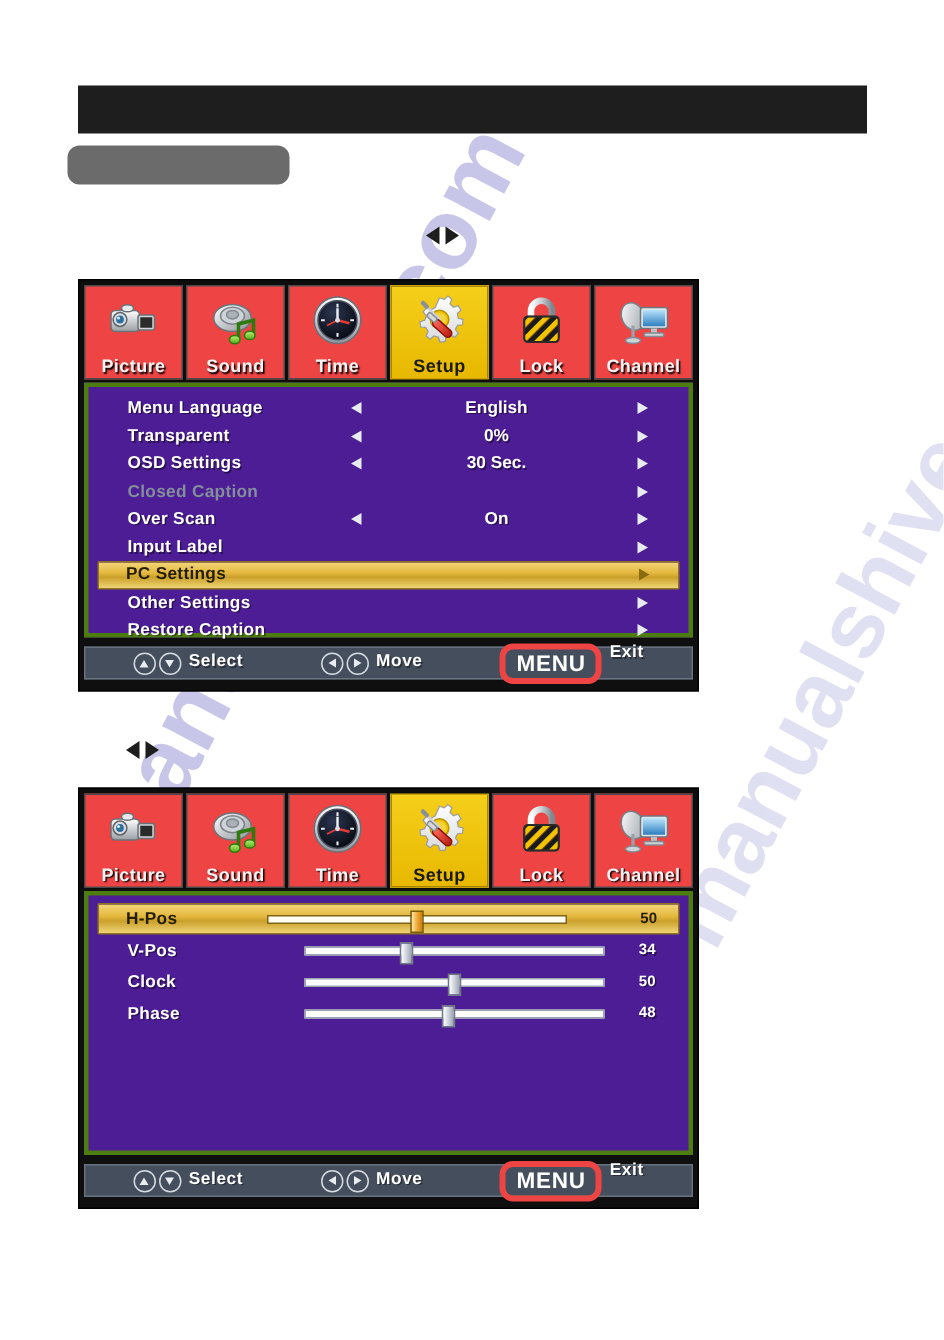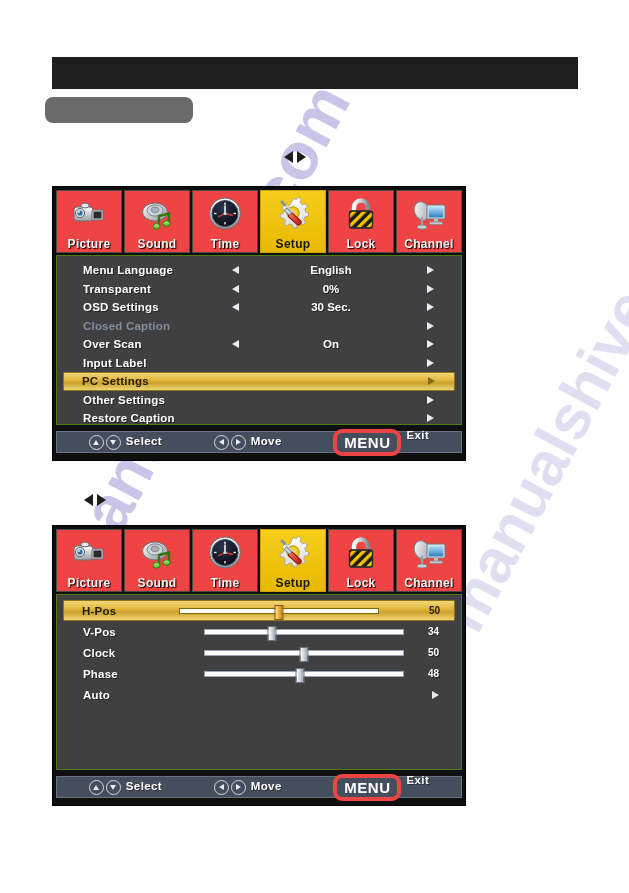--- a/index.html
+++ b/index.html
@@ -67,22 +67,22 @@
     position:relative;z-index:3;font-size:12px;font-weight:700;
     color:#f2f2f2;letter-spacing:.3px;line-height:14px;margin-bottom:1px;
     text-shadow:1px 1px 1px #000;
   }
   .tab.active .tab-label{color:#1a1a1a;text-shadow:none;}
   .tab-icon{position:absolute;top:2px;left:0;right:0;height:44px;z-index:2;}
   .tab-icon svg{display:block;margin:0 auto;}
 
   
   .menu-body{
-    margin:2px 3px 0 3px;background:#404040;
-    border:1px solid #4d7c0f;box-sizing:border-box;
+    margin:2px 3px 0 3px;background:#4c1d95;
+    border:3px solid #4d7c0f;box-sizing:border-box;
     padding:5px 0 4px 0;
   }
   #osd-1 .menu-body{height:170px;}
   #osd-2 .menu-body{height:176px;}
 
   .row{
     position:relative;height:18.5px;display:flex;align-items:center;
     box-sizing:border-box;margin:0 8px;
   }
   .row .label{
@@ -612,27 +612,20 @@
       </div>
       <div class="row slider-row" style="height: 21px;">
         <div class="label">Phase</div>
         <div class="slider-wrap">
           <div class="track">
             <div class="knob" style="left: 48%;"></div>
           </div>
         </div>
         <div class="slider-value">48</div>
       </div>
-      <div class="row slider-row" style="height: 21px;">
-        <div class="label">Auto</div>
-        <div class="slider-wrap"></div>
-        <div class="slider-value" style="display: flex; justify-content: flex-end; align-items: center;">
-          <span class="arr arr-right"></span>
-        </div>
-      </div>
     </div>
   <div class="footer">
     <div class="fitem">
       <span class="keypair">
         <span class="keycircle">
             <span class="ct ct-up"></span>
           </span>
         <span class="keycircle">
             <span class="ct ct-down"></span>
           </span>

